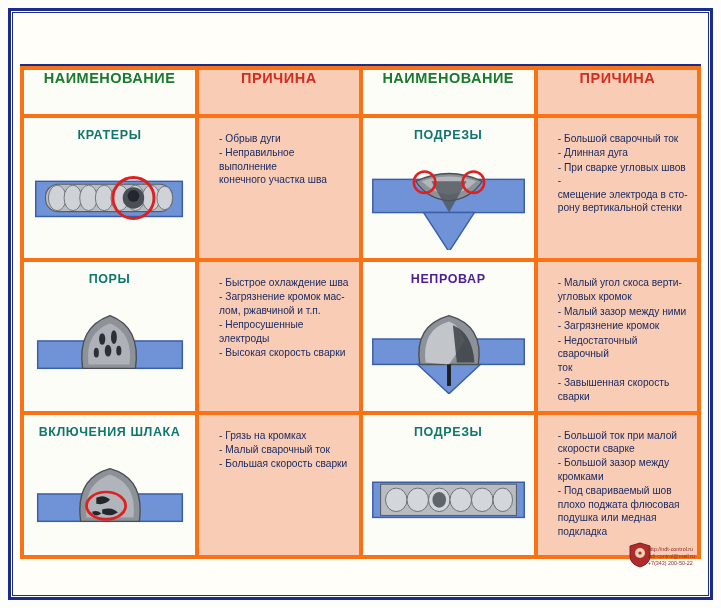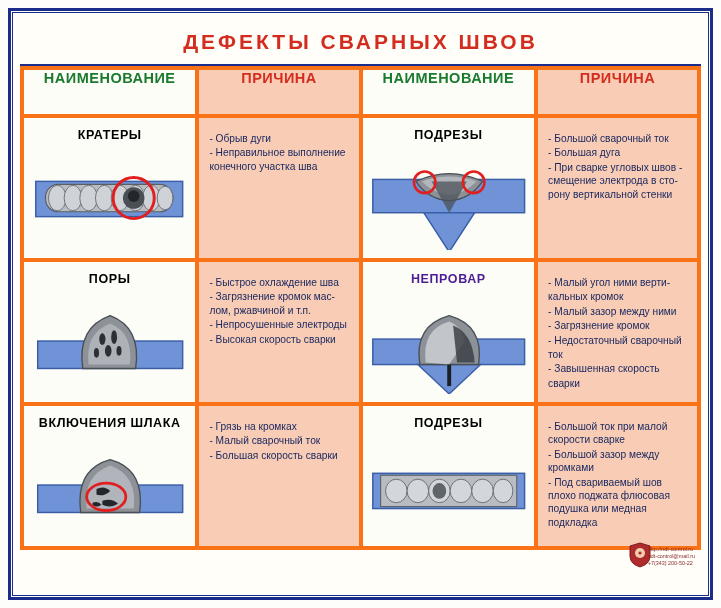--- a/index.html
+++ b/index.html
@@ -19,23 +19,23 @@
   table.grid td{border:4px solid #f97316;vertical-align:top;padding:0;}
   .hdr{height:44px;text-align:center;vertical-align:middle;font-weight:bold;font-size:14.5px;letter-spacing:.5px;}
   .hdr.green{color:#1a7a2e;}
   .hdr.red{color:#d32d1f;}
   .col-name{width:175px;background:#fdfdf7;}
   .col-cause{width:165px;background:#f9cdb5;margin-top:17px;}
 
   .cell-name{height:140px;position:relative;background:#fdfdf7;}
   .cell-cause{height:140px;position:relative;background:#f9cdb5;}
   .defect-label{text-align:center;font-weight:bold;font-size:12.5px;padding-top:10px;letter-spacing:.6px;}
-  .lbl-red{color:#000000;}
+  .lbl-red{color:#0f766e;}
   .lbl-green{color:#4c1d95;}
-  .cause-text{padding:14px 8px 6px 10px;font-size:10.2px;line-height:13.4px;color:#15255f;}
+  .cause-text{padding:14px 8px 6px 20px;font-size:10.2px;line-height:13.4px;color:#15255f;}
   .cause-text div{margin-bottom:1px;white-space:pre-line;}
 
   .art{position:absolute;left:0;right:0;top:34px;bottom:4px;}
 
   .logo{position:absolute;right:26px;bottom:22px;width:150px;height:46px;}
   .logo-text{position:absolute;left:0;top:4px;color:#15255f;font-weight:bold;font-size:13px;line-height:15px;letter-spacing:.5px;}
   .logo-contacts{position:absolute;right:0;top:6px;font-size:5.4px;color:#8a2b2b;line-height:7px;text-align:left;}
   .logo-mark{position:absolute;right:44px;top:2px;width:22px;height:26px;}
 </style>
 </head>
@@ -50,21 +50,20 @@
     <circle cx="150" cy="120" r="52" fill="#c97d56" opacity="0.55"></circle>
     <g fill="#b06a44" opacity="0.75">
       <path d="M150 120 L150 66 A54 54 0 0 1 196 147 Z"></path>
       <path d="M150 120 L196 147 A54 54 0 0 1 104 147 Z"></path>
       <path d="M150 120 L104 147 A54 54 0 0 1 150 66 Z"></path>
     </g>
     <circle cx="150" cy="120" r="12" fill="#e8b9a0"></circle>
     <text x="150" y="250" font-size="86" font-family="Liberation Sans, sans-serif" font-weight="bold" fill="#c6825c" text-anchor="middle" opacity="0.8">НДТ</text>
   </svg>
 
-  <div class="title">ДЕФЕКТЫ  СВАРНЫХ  ШВОВ</div>
   <div class="title-rule"></div>
 
   <table class="grid">
     <tbody>
         <tr>
       <td class="hdr green col-name">НАИМЕНОВАНИЕ</td>
       <td class="hdr red col-cause">ПРИЧИНА</td>
       <td class="hdr green col-name">НАИМЕНОВАНИЕ</td>
       <td class="hdr red col-cause">ПРИЧИНА</td>
     </tr>
@@ -107,21 +106,21 @@
           <path d="M54 30 Q88 14 122 30 Q110 48 88 50 Q66 48 54 30 Z" fill="#8d9198" stroke="#4a4f55" stroke-width="1.3"></path>
           <path d="M60 30 Q88 20 116 30 Q104 42 88 44 Q72 42 60 30 Z" fill="#c3c7cc" opacity=".7"></path>
           <path d="M70 30 L88 62 L106 30 Z" fill="#4b5158" opacity=".75"></path>
           <circle cx="63" cy="31" r="11" fill="none" stroke="#e02020" stroke-width="2.6"></circle>
           <circle cx="113" cy="31" r="11" fill="none" stroke="#e02020" stroke-width="2.6"></circle>
         </svg>
       </td>
       <td class="cell-cause">
         <div class="cause-text">
           <div>- Большой сварочный ток</div>
-          <div>- Большая дуга</div>
+          <div>- Длинная дуга</div>
           <div>- При сварке угловых швов -
   смещение электрода в сто-
   рону вертикальной стенки</div>
         </div>
       </td>
     </tr>
 
     <tr>
       <td class="cell-name">
         <div class="defect-label lbl-red">ПОРЫ</div>
@@ -153,22 +152,22 @@
           <rect x="10" y="44" width="155" height="26" fill="#6f93d6" stroke="#3a5ea8" stroke-width="1.5"></rect>
           <path d="M56 70 L88 100 L120 70 Z" fill="#6f93d6" stroke="#3a5ea8" stroke-width="1.5"></path>
           <path d="M58 70 Q52 30 88 20 Q124 30 118 70 Z" fill="#8d9198" stroke="#4a4f55" stroke-width="1.4"></path>
           <path d="M64 68 Q60 34 88 26 Q100 30 104 46 L88 70 Z" fill="#cfd3d8" opacity=".8"></path>
           <path d="M92 30 Q112 38 114 68 L96 68 Z" fill="#3c4147" opacity=".85"></path>
           <path d="M86 70 L86 92 L90 92 L90 70 Z" fill="#1c2024"></path>
         </svg>
       </td>
       <td class="cell-cause">
         <div class="cause-text">
-          <div>- Малый угол ними верти-</div>
-          <div>  кальных кромок</div>
+          <div>- Малый угол скоса верти-</div>
+          <div>  угловых кромок</div>
           <div>- Малый зазор между ними</div>
           <div>- Загрязнение кромок</div>
           <div>- Недостаточный сварочный</div>
           <div>  ток</div>
           <div>- Завышенная скорость</div>
           <div>  сварки</div>
         </div>
       </td>
     </tr>
 

